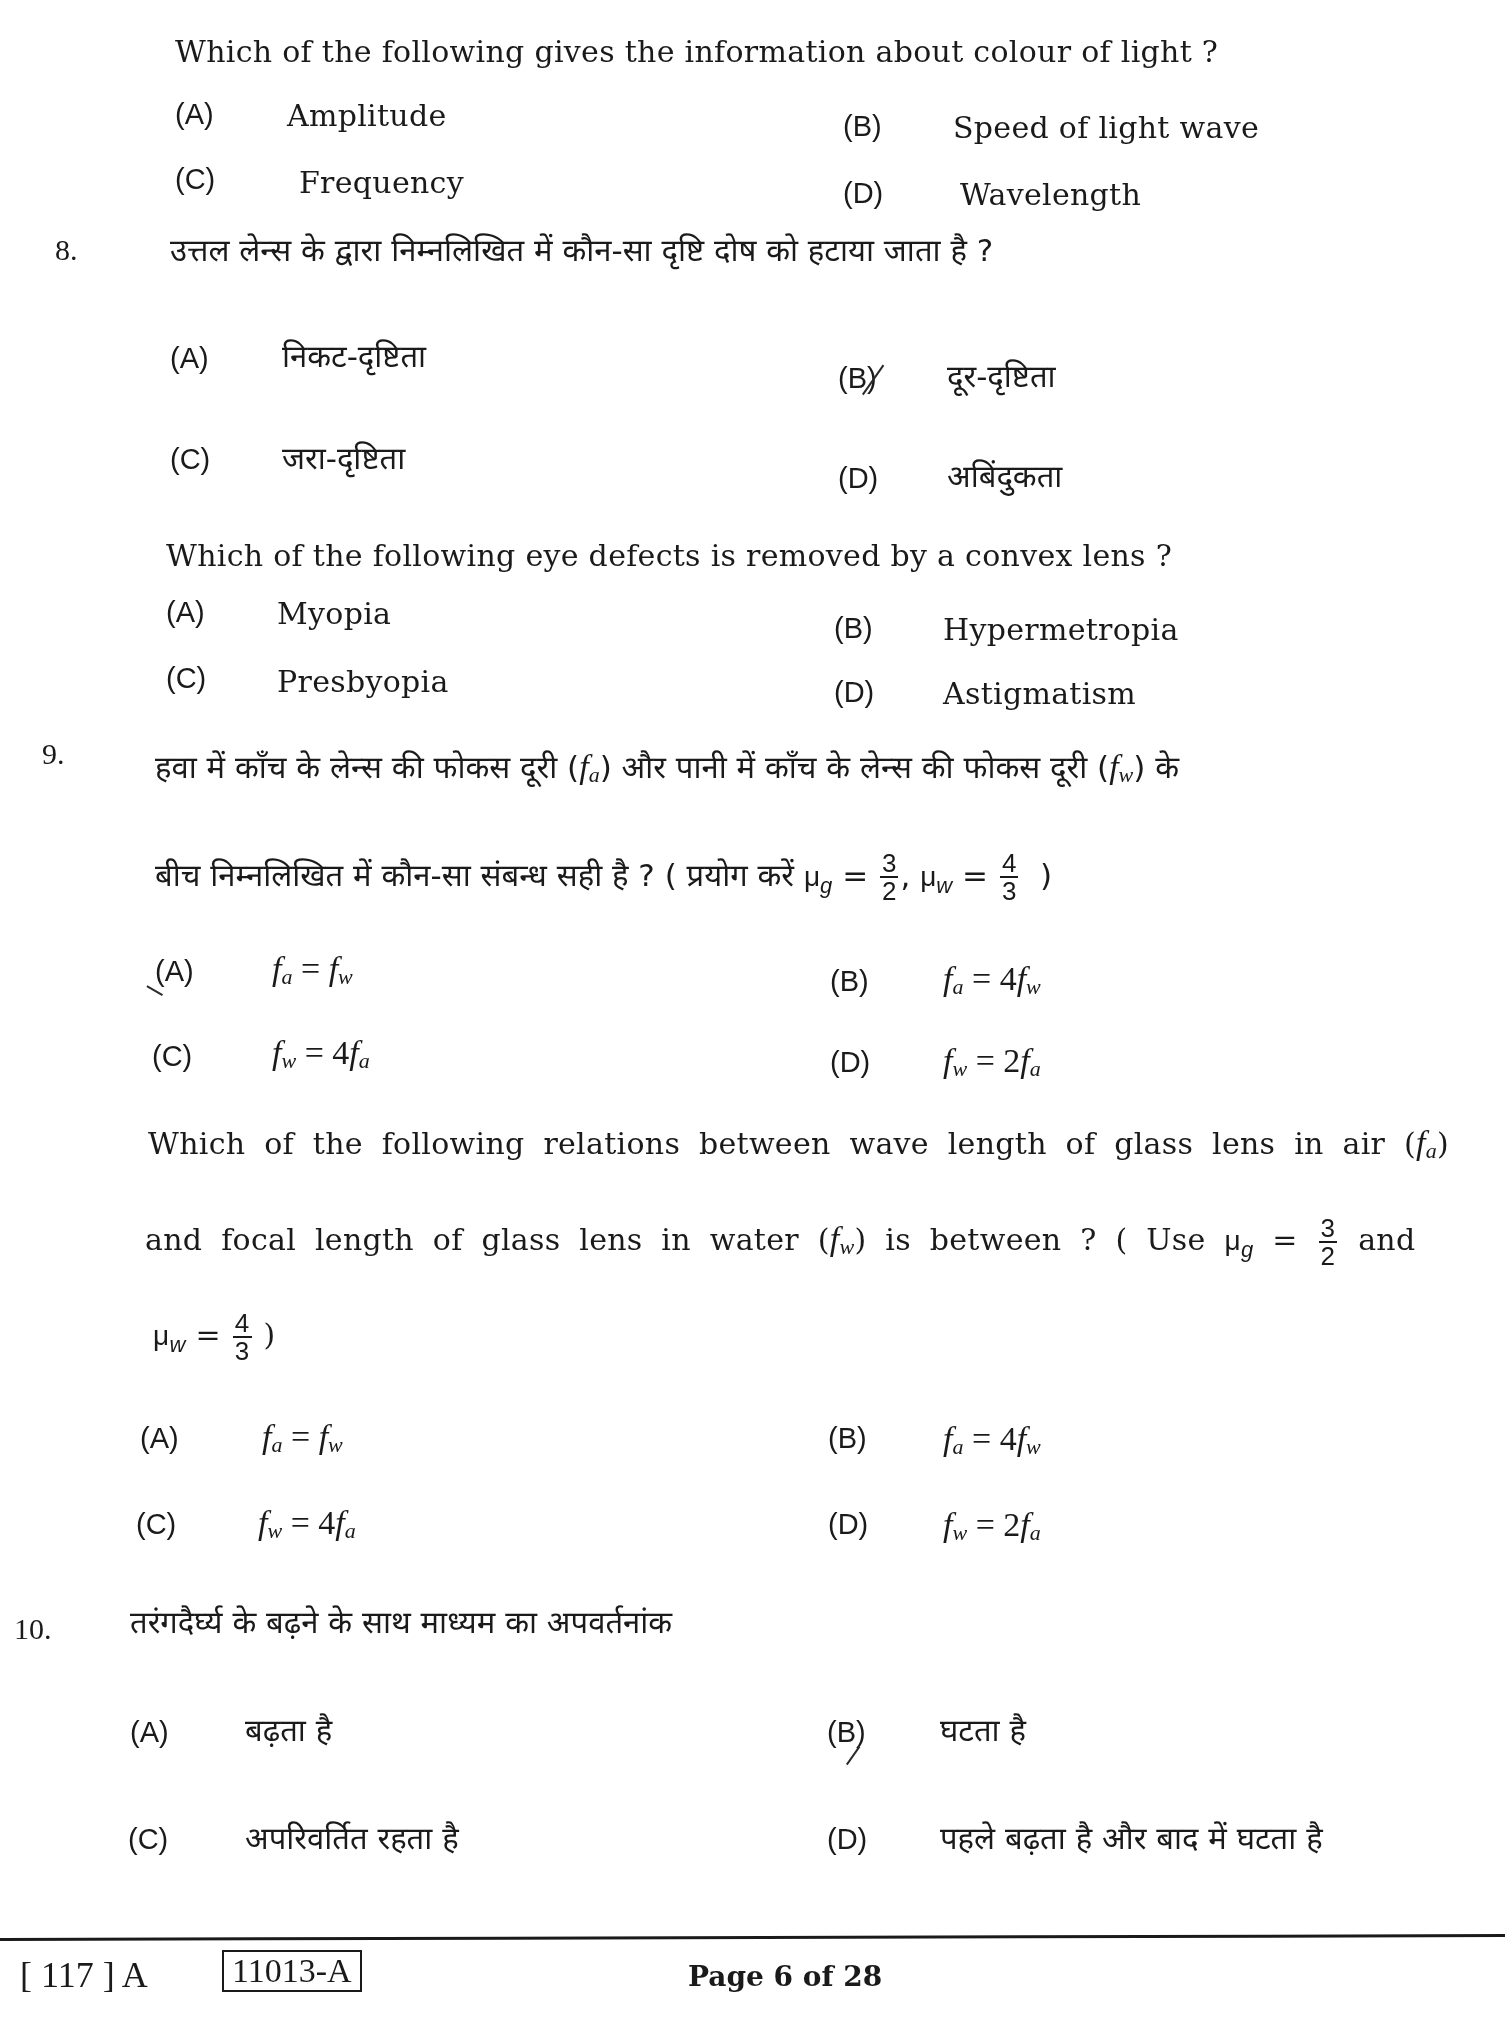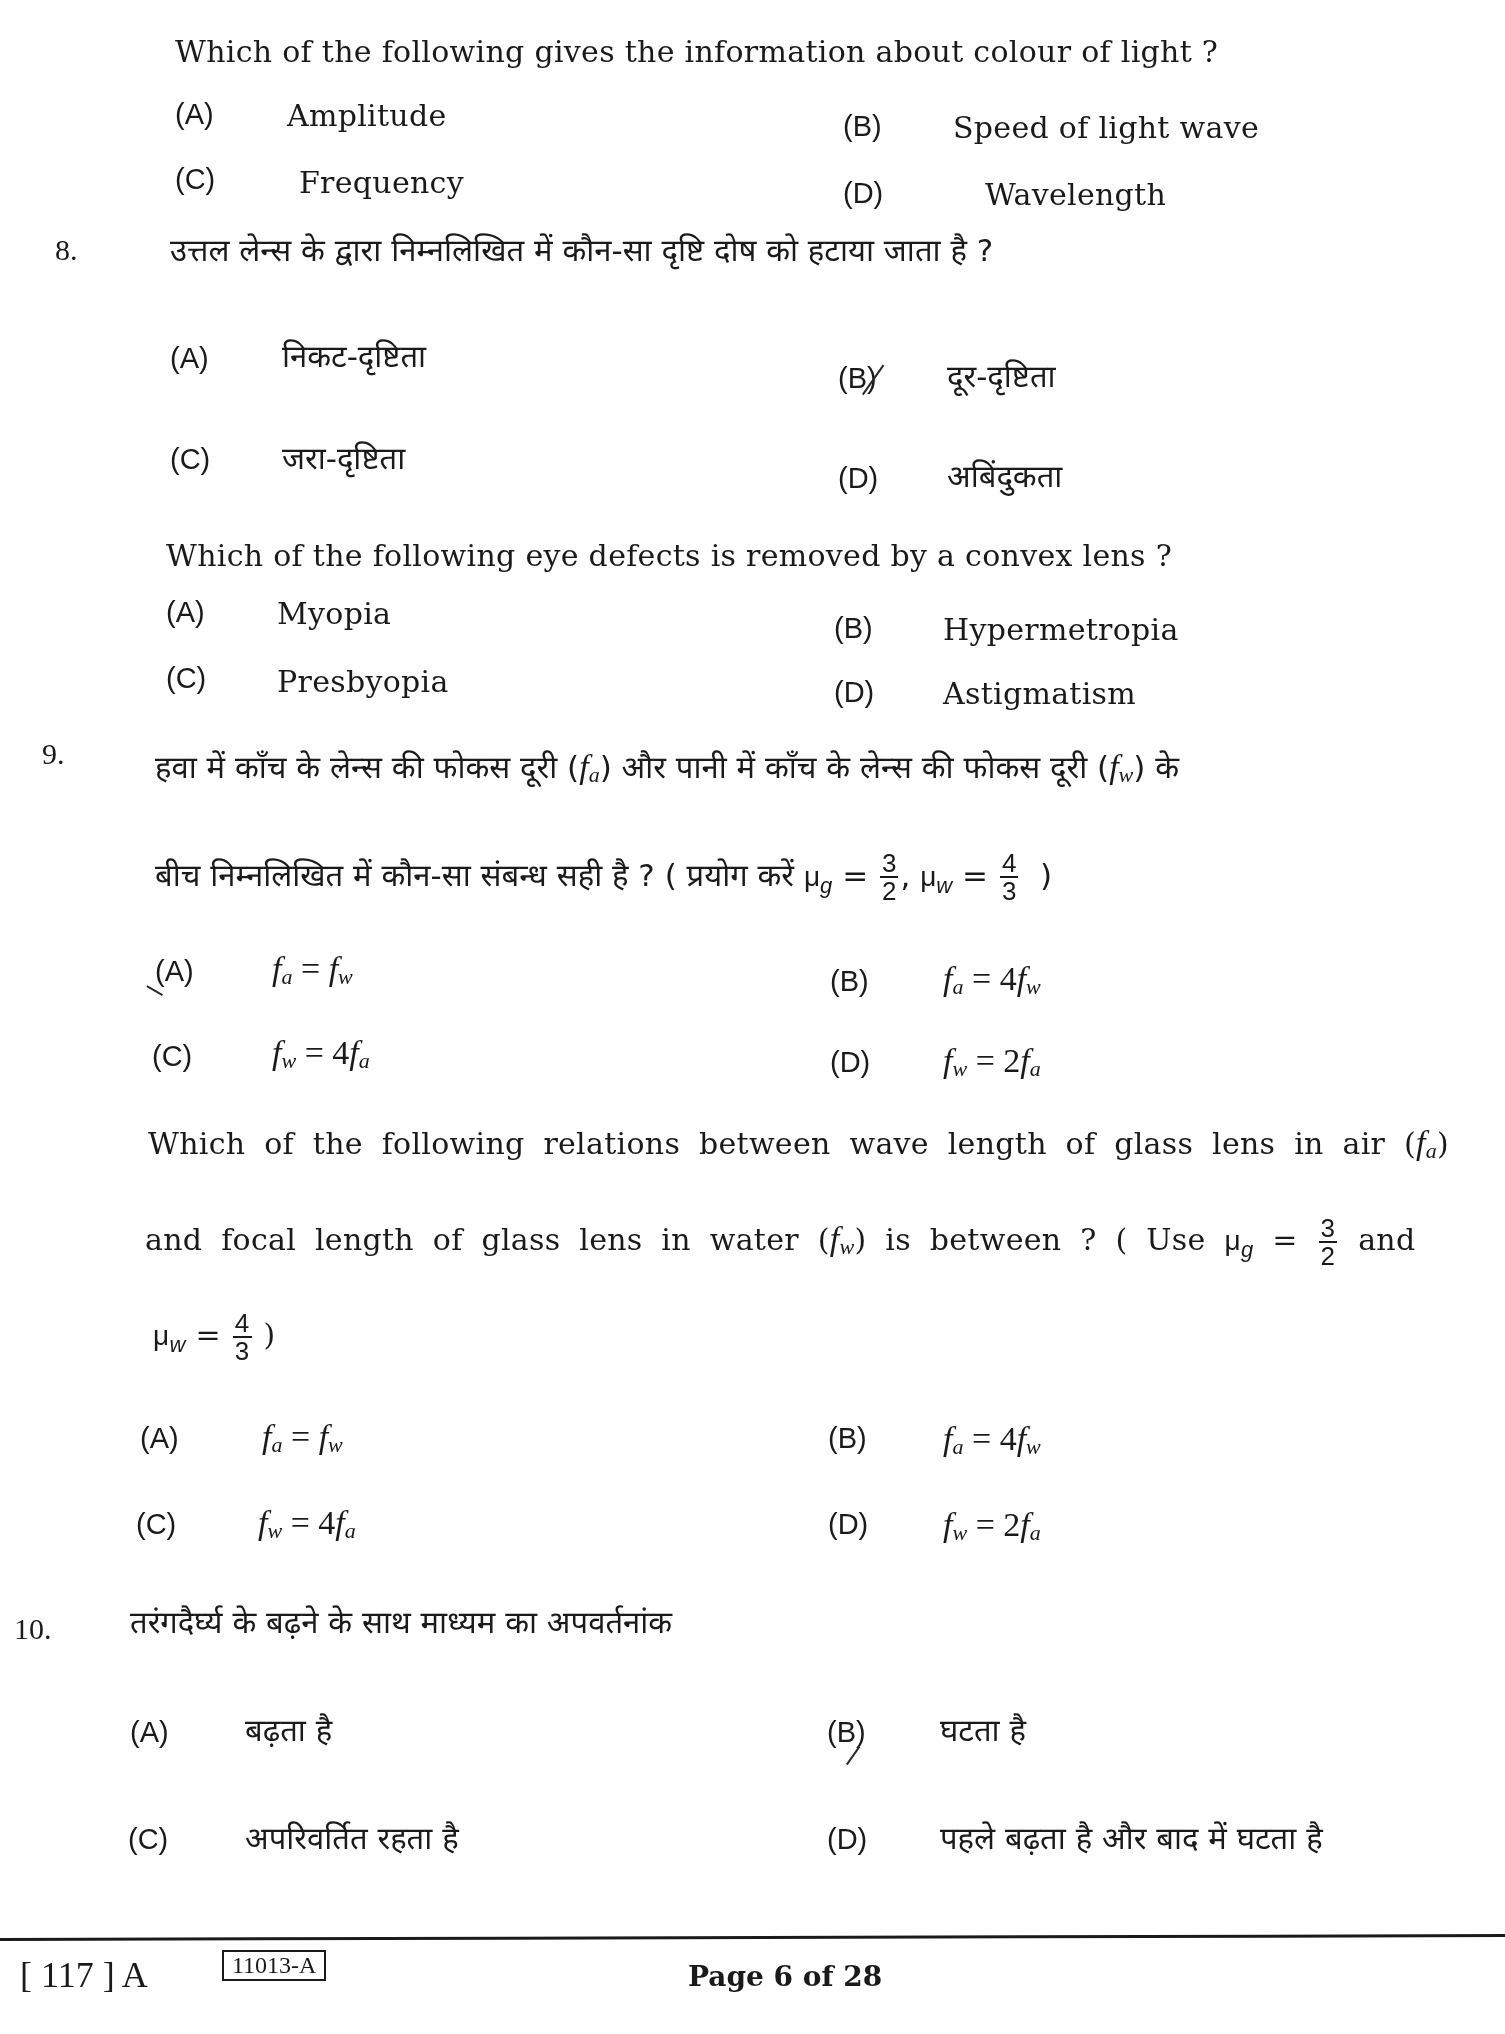--- a/index.html
+++ b/index.html
@@ -16,37 +16,37 @@
   .math { font-family: "Liberation Serif", serif; font-style: italic; font-size: 34px; }
   .math sub { font-size: 22px; position: relative; top: 4px; vertical-align: baseline; }
   .math .up { font-style: normal; }
   .frac { display: inline-block; vertical-align: middle; text-align: center; font-style: normal; font-family: "Liberation Sans", sans-serif; font-size: 26px; line-height: 26px; margin: 0 2px; }
   .frac .n { display: block; border-bottom: 2px solid #1a1a1a; padding: 0 2px; }
   .frac .d { display: block; padding: 0 2px; }
   .mu { font-family: "Liberation Sans", sans-serif; font-style: normal; font-size: 28px; margin-top: 44px; }
   .mu sub { font-style: italic; font-size: 22px; }
   .tick { position: absolute; border-left: 2px solid #2a2a2a; transform: rotate(35deg); transform-origin: bottom left; }
   .rule { position: absolute; left: 0; width: 1505px; height: 3px; background: #1a1a1a; top: 1936px; transform: rotate(-0.15deg); }
-  .codebox { border: 2px solid #1a1a1a; padding: 0 8px; font-family: "Liberation Serif", serif; font-size: 24px; }
+  .codebox { border: 2px solid #1a1a1a; padding: 0 8px; font-family: "Liberation Serif", serif; font-size: 34px; }
   .footer-text { font-family: "Liberation Serif", serif; font-size: 36px; }
   .page-text { font-family: "DejaVu Serif", serif; font-size: 28px; font-weight: bold; }
 </style>
 </head>
 <body>
 
 <div class="abs en" style="left:175px; top:34px;">Which of the following gives the information about colour of light ?</div>
 
 <div class="abs lbl" style="left:175px; top:98px;">(A)</div>
 <div class="abs en" style="left:287px; top:98px;">Amplitude</div>
 <div class="abs lbl" style="left:843px; top:110px;">(B)</div>
 <div class="abs en" style="left:953px; top:110px;">Speed of light wave</div>
 <div class="abs lbl" style="left:175px; top:163px;">(C)</div>
 <div class="abs en" style="left:299px; top:165px;">Frequency</div>
 <div class="abs lbl" style="left:843px; top:177px;">(D)</div>
-<div class="abs en" style="left:985px; top:177px;text-align:center;">Wavelength</div>
+<div class="abs en" style="left:960px; top:177px;text-align:center;">Wavelength</div>
 
 <div class="abs qnum" style="left:55px; top:233px;">8.</div>
 <div class="abs hi" style="left:170px; top:228px;">उत्तल लेन्स के द्वारा निम्नलिखित में कौन-सा दृष्टि दोष को हटाया जाता है ?</div>
 
 <div class="abs lbl" style="left:170px; top:342px;">(A)</div>
 <div class="abs hi" style="left:282px; top:334px;">निकट-दृष्टिता</div>
 <div class="abs lbl" style="left:838px; top:362px;">(B)</div>
 <div class="tick" style="left:862px; top:358px; height:36px;"></div>
 <div class="abs hi" style="left:947px; top:354px;">दूर-दृष्टिता</div>
 <div class="abs lbl" style="left:170px; top:443px;">(C)</div>

